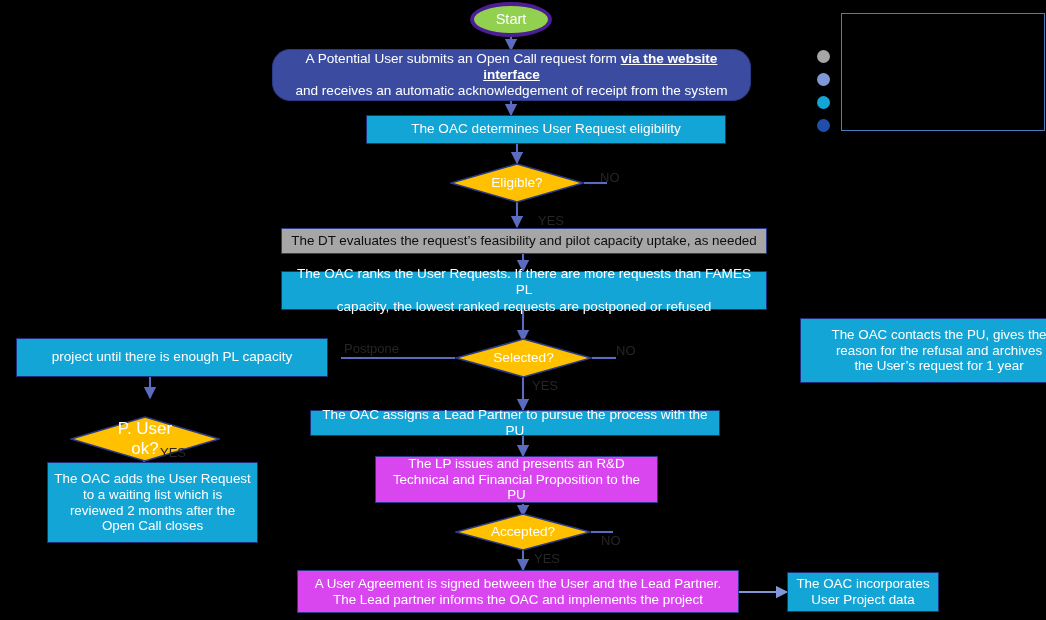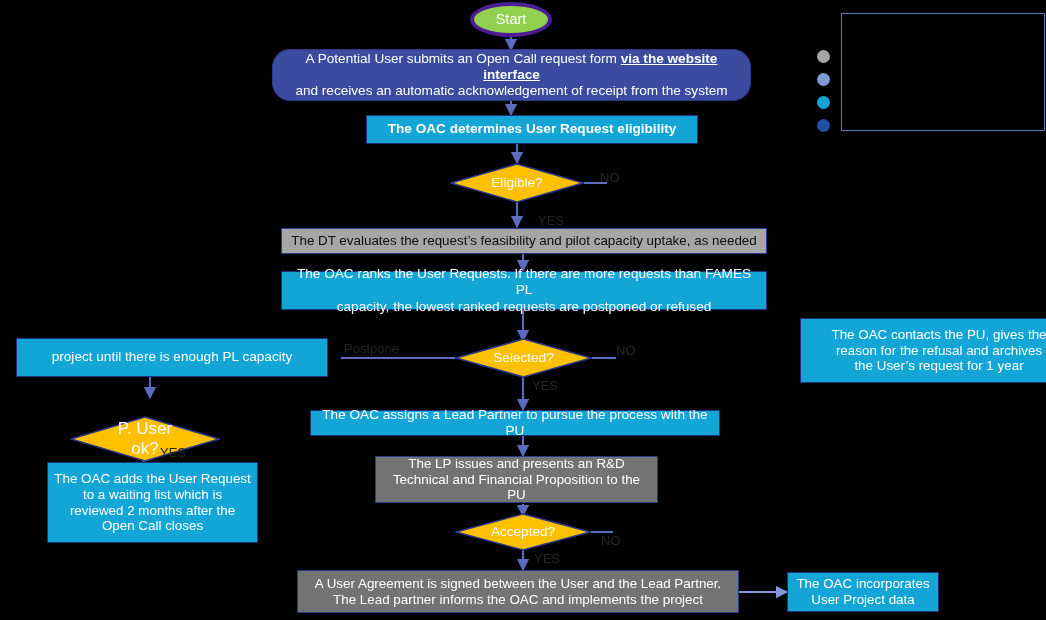--- a/index.html
+++ b/index.html
@@ -15,21 +15,21 @@
     color:#ffffff;line-height:1.18;
     z-index:3;
   }
   .proc{
     border:1px solid #2b3a88;
     padding:3px 6px;
   }
   .cyan{background:#12A5D6;border-color:#1f2f7a;}
   .navy{background:#3B4CA0;border-color:#2b3a88;}
   .gray{background:#A6A6A6;border-color:#2b3a88;}
-  .periwinkle{background:#737373;border-color:#2b3a88;}
+  .periwinkle{background:#d946ef;border-color:#2b3a88;}
   .start-el{
     background:#92D050;border:4px solid #4c1d95;border-radius:50%;
     color:#ffffff;
   }
   .diamond{
     background:transparent;border:none;
   }
   .diamond .dlabel{position:relative;z-index:2;color:#fff;}
   .diamond svg{position:absolute;left:0;top:0;width:100%;height:100%;z-index:1;}
   .edge-label{
@@ -87,21 +87,21 @@
     <span>Start</span>
   </div>
 
   <div class="node proc navy" style="left:272px;top:49px;width:479px;height:52px;font-size:13.6px;border-radius:18px;">
     <div>
       <div><span>A Potential User submits an Open Call request form </span><b><u>via the website interface</u></b></div>
       <div>and receives an automatic acknowledgement of receipt from the system</div>
     </div>
   </div>
 
-  <div class="node proc cyan" style="left:366px;top:115px;width:332px;height:29px;font-size:13.6px;font-weight:bold;">
+  <div class="node proc cyan" style="left:366px;top:115px;width:360px;height:29px;font-size:13.6px;">
     <span>The OAC determines User Request eligibility</span>
   </div>
 
   <div class="node diamond" style="left:450px;top:163px;width:134px;height:40px;font-size:13.6px;">
     <svg viewBox="0 0 134 40" preserveAspectRatio="none">
       <polygon points="67,1 133,20 67,39 1,20" fill="#FFC000" stroke="#2B3A88" stroke-width="1.6"></polygon>
     </svg>
     <span class="dlabel">Eligible?</span>
   </div>
 

